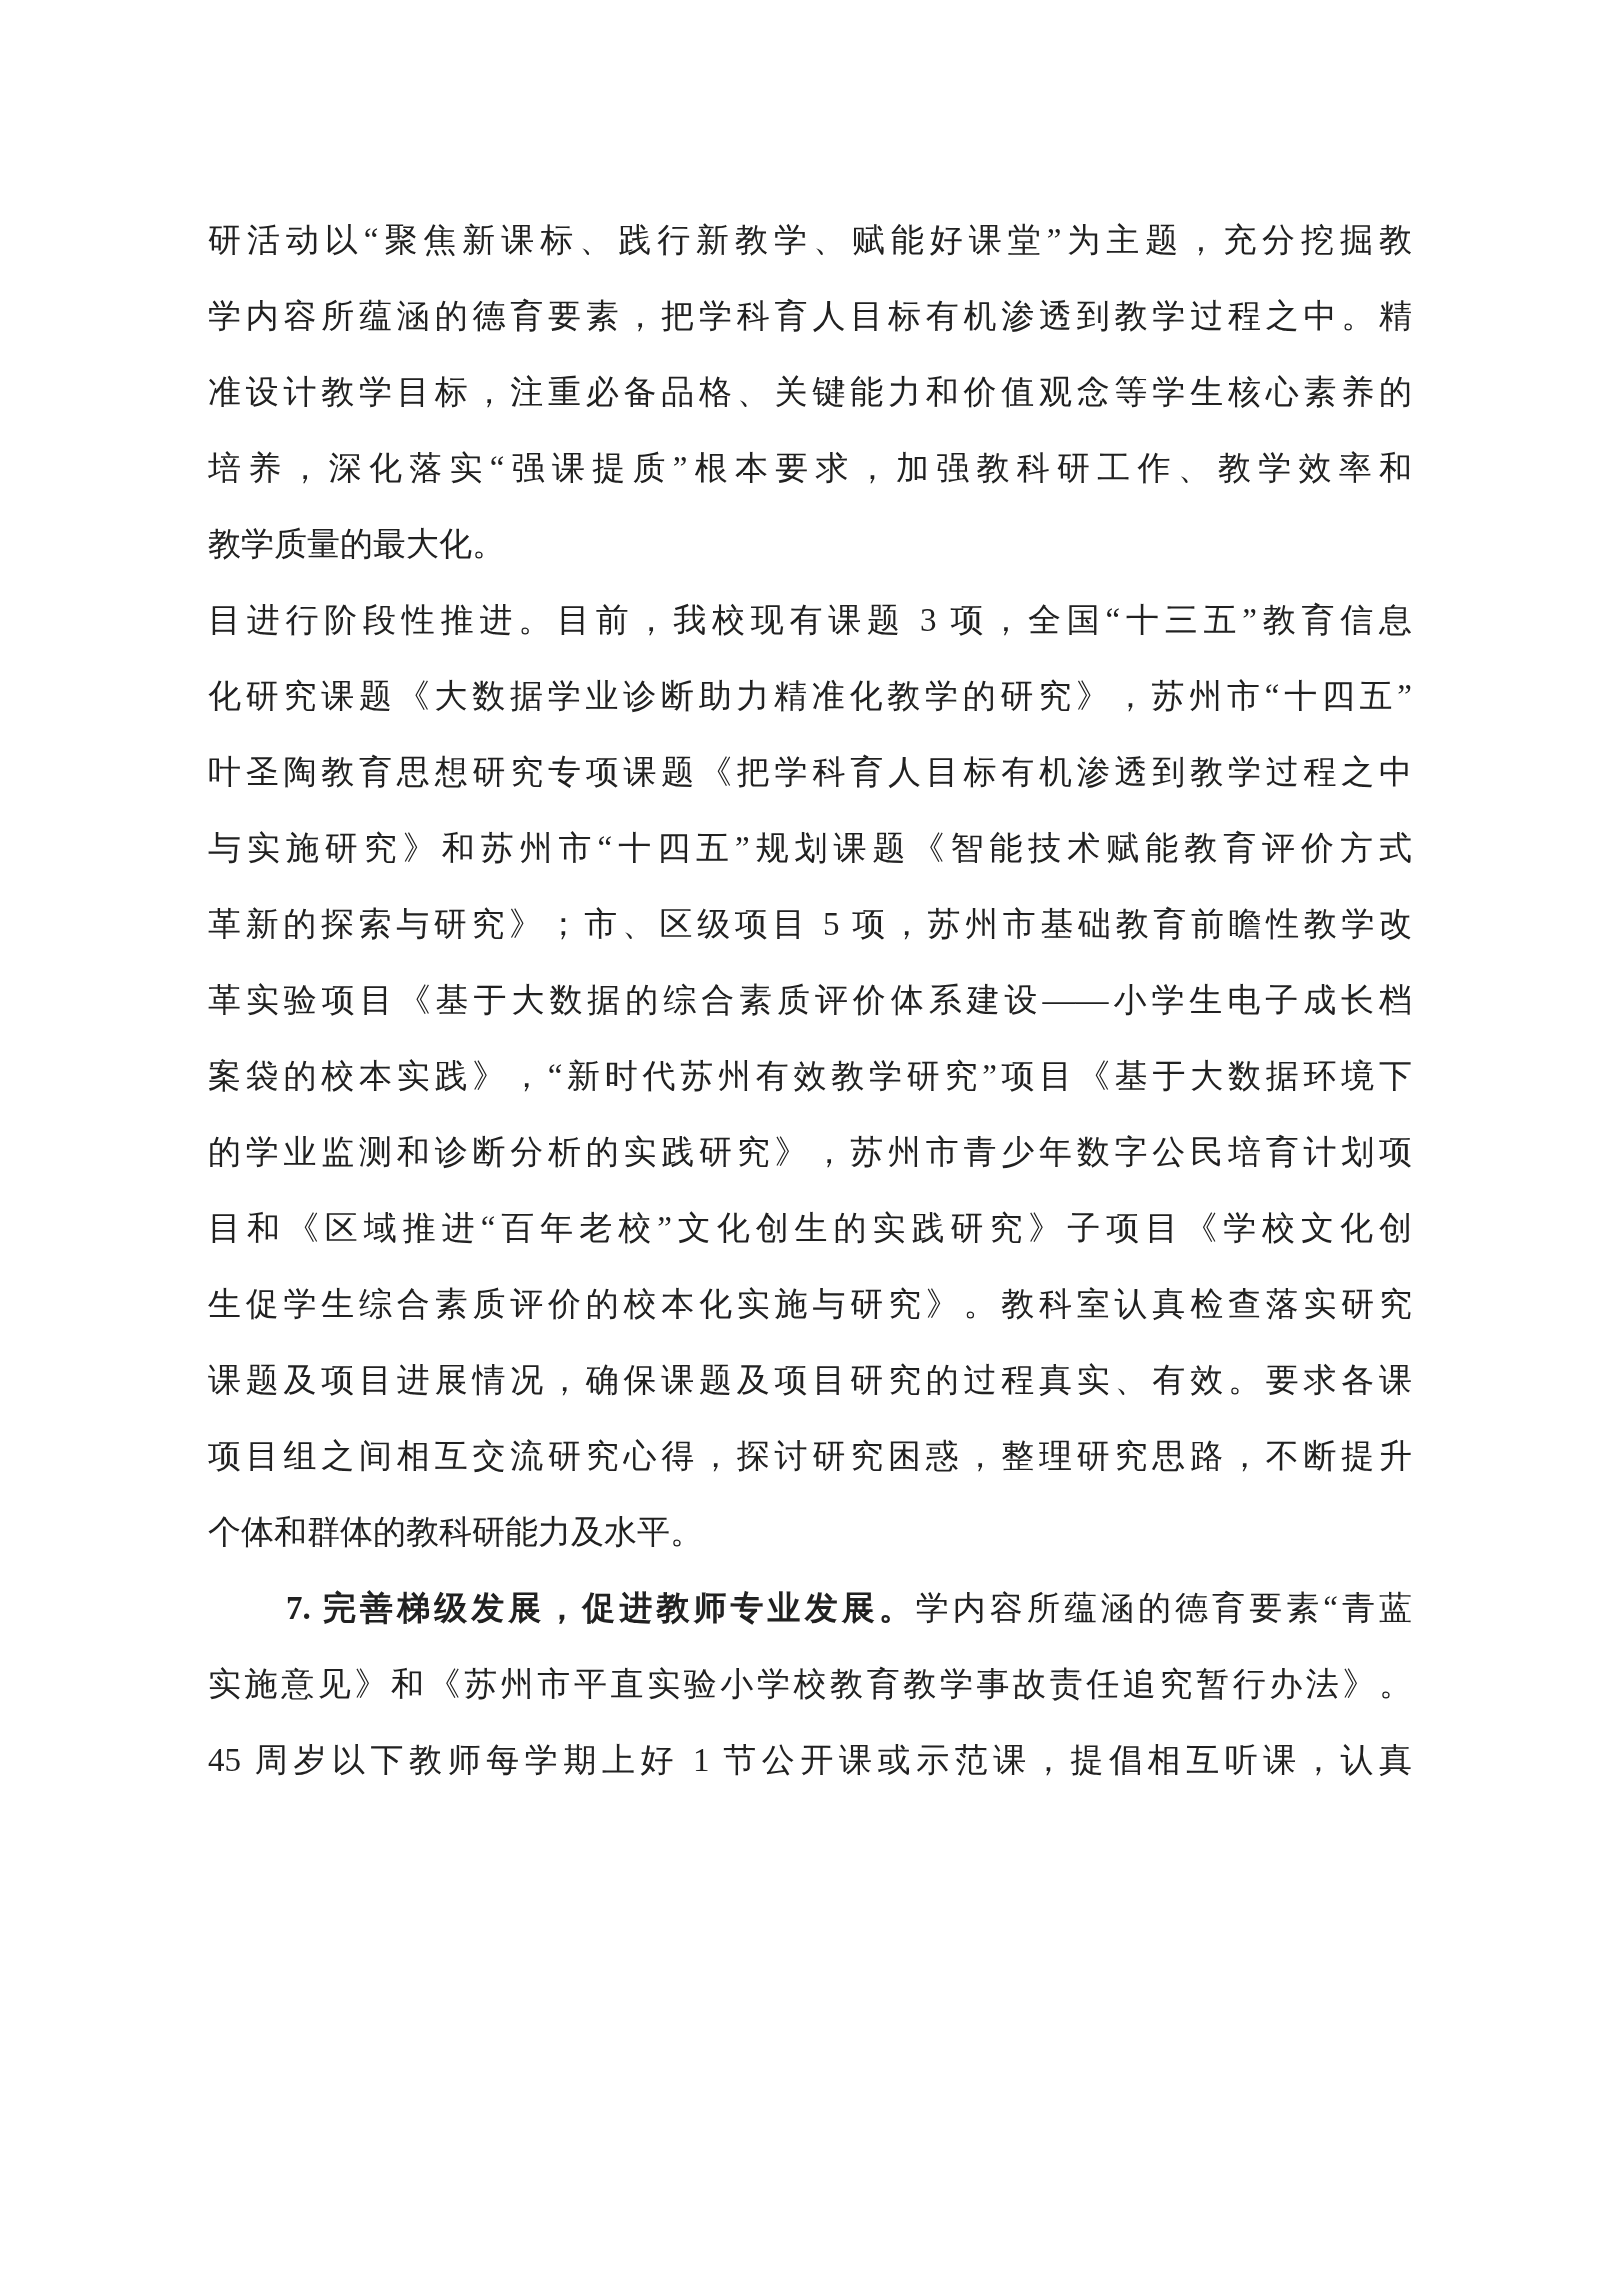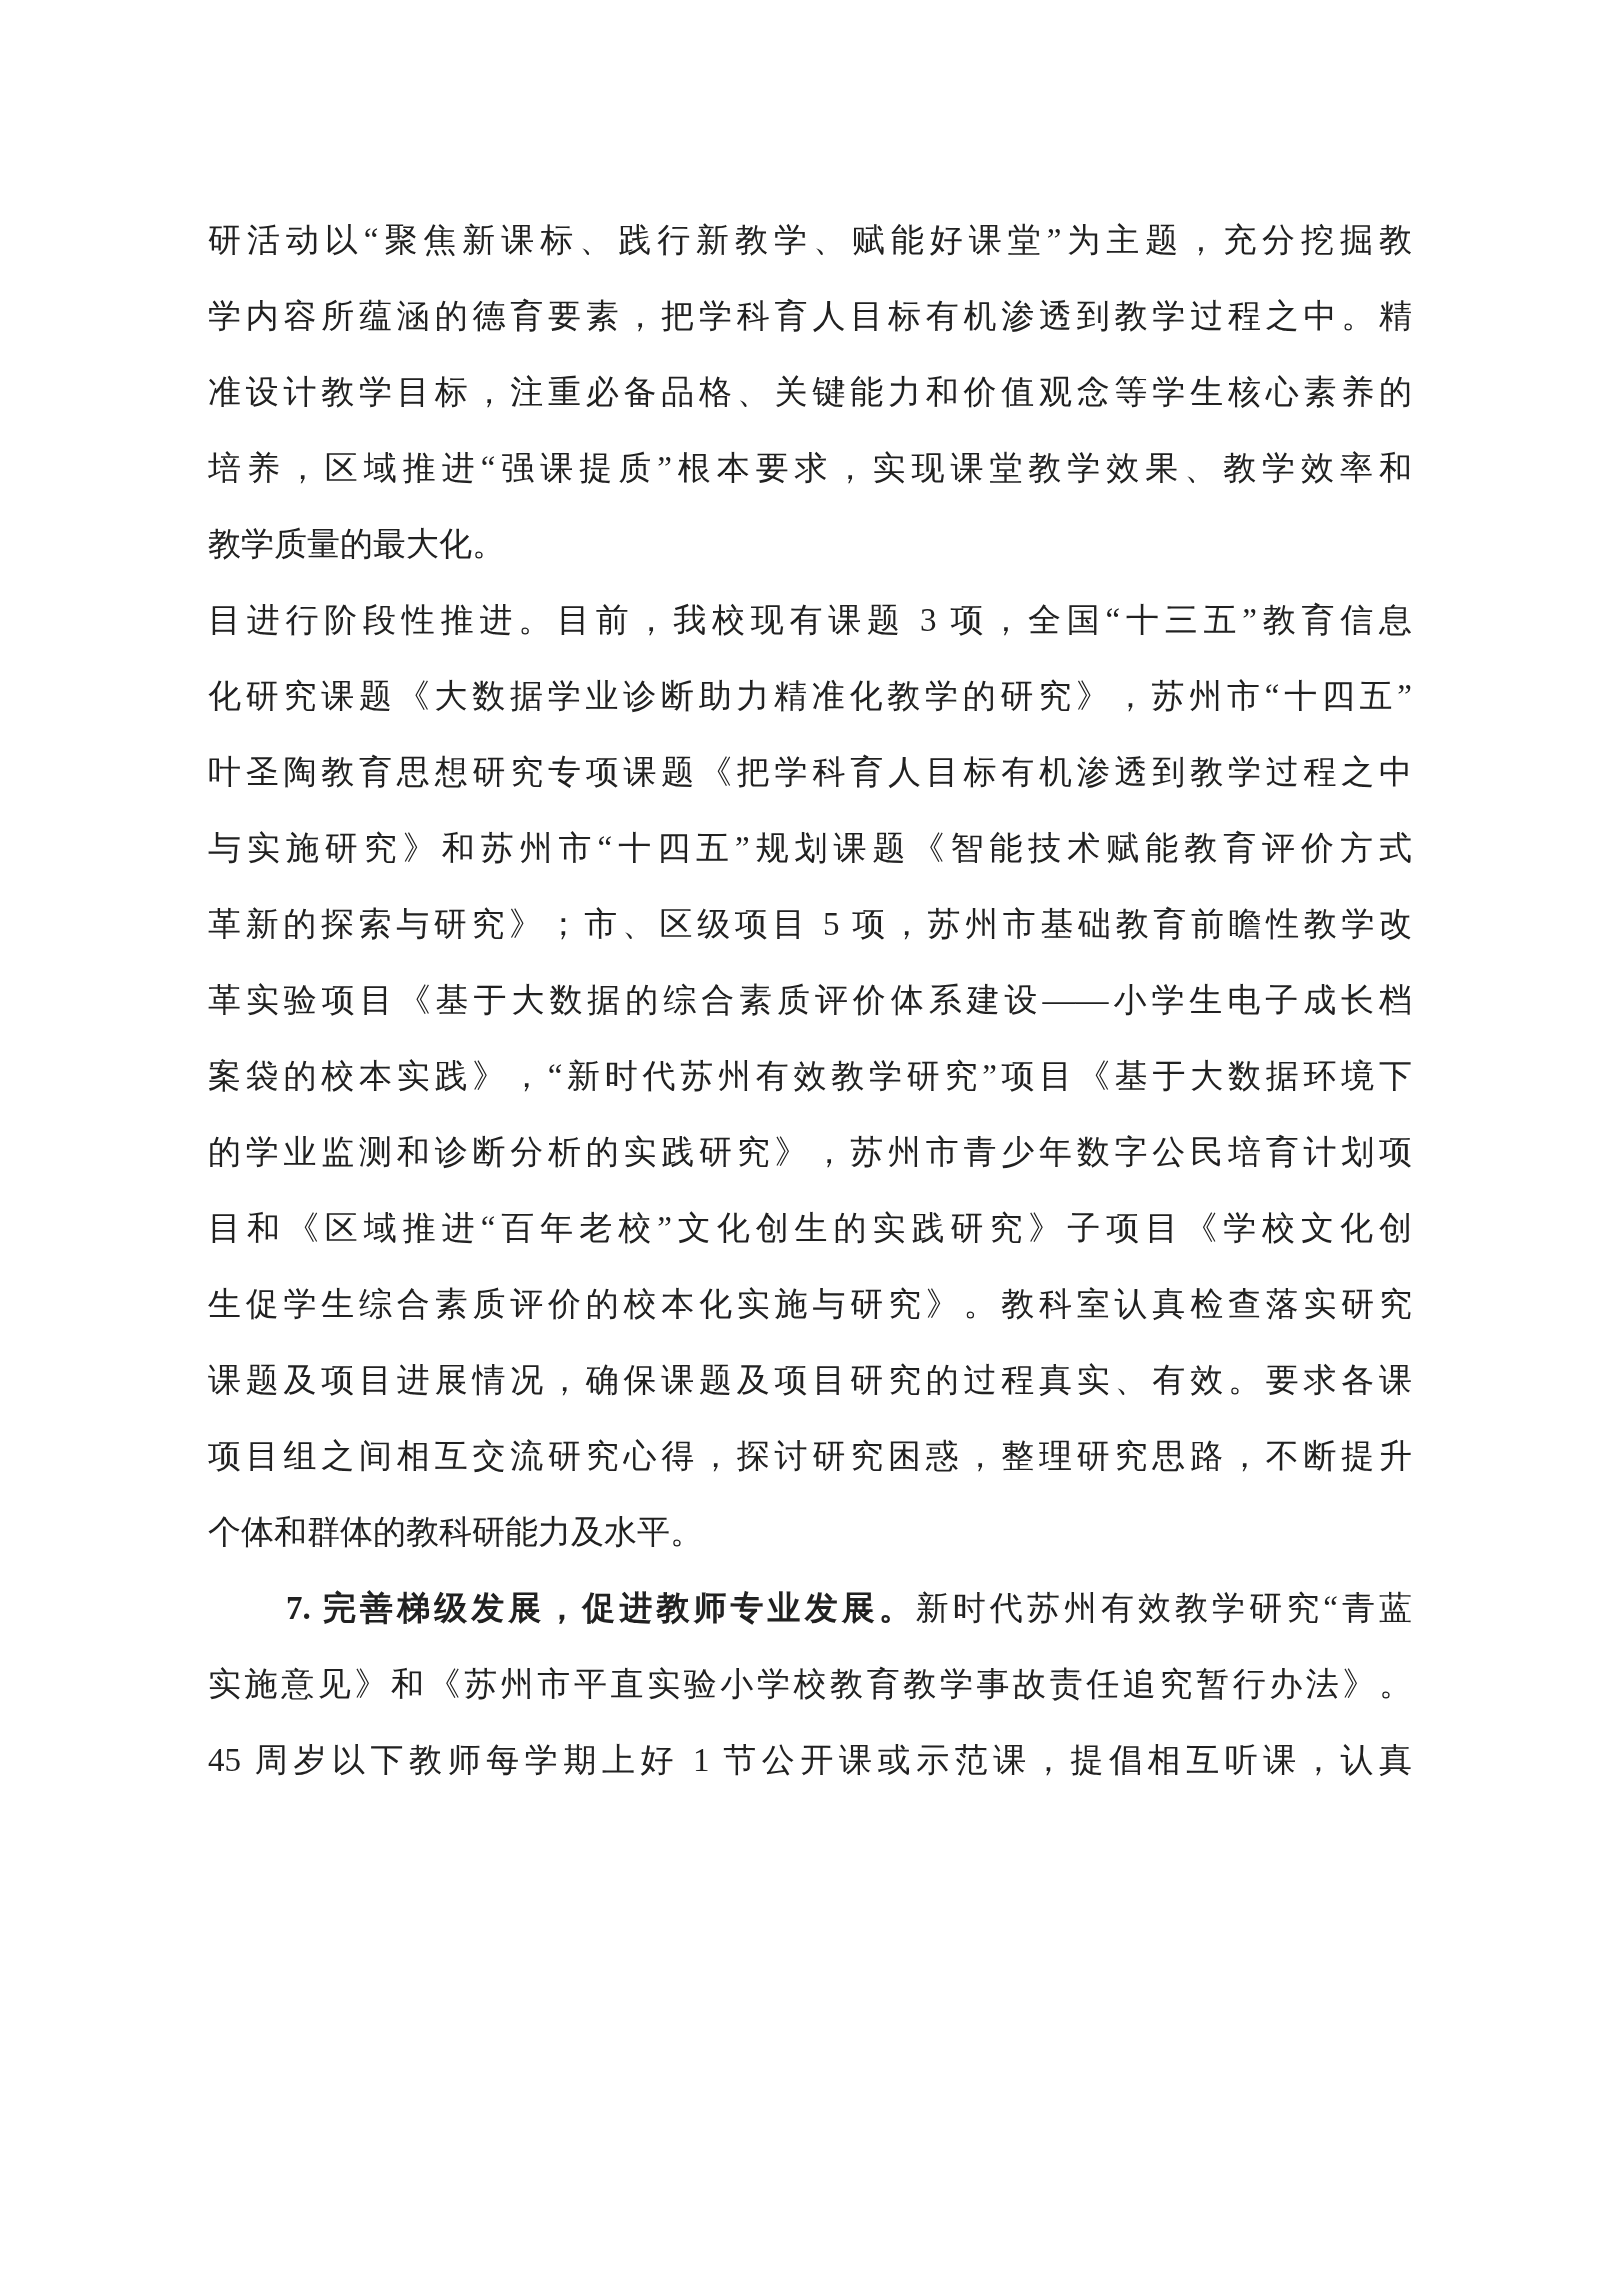--- a/index.html
+++ b/index.html
@@ -45,33 +45,33 @@
   }
 </style>
 </head>
 <body>
 
 <div class="page" style="background: rgb(255, 255, 255); color: rgb(33, 33, 33);">
   <div class="text-body">
       <div class="line justify"><span class="seg">研活动以“聚焦新课标、践行新教学、赋能好课堂”为主题，充分挖掘教</span></div>
       <div class="line justify"><span class="seg">学内容所蕴涵的德育要素，把学科育人目标有机渗透到教学过程之中。精</span></div>
       <div class="line justify"><span class="seg">准设计教学目标，注重必备品格、关键能力和价值观念等学生核心素养的</span></div>
-      <div class="line justify"><span class="seg">培养，区域推进“强课提质”根本要求，实现课堂教学效果、教学效率和</span></div>
+      <div class="line justify"><span class="seg">培养，深化落实“强课提质”根本要求，加强教科研工作、教学效率和</span></div>
       <div class="line plain"><span class="seg">教学质量的最大化。</span></div>
       <div class="line justify"><span class="seg">目进行阶段性推进。目前，我校现有课题 3 项，全国“十三五”教育信息</span></div>
       <div class="line justify"><span class="seg">化研究课题《大数据学业诊断助力精准化教学的研究》，苏州市“十四五”</span></div>
       <div class="line justify"><span class="seg">叶圣陶教育思想研究专项课题《把学科育人目标有机渗透到教学过程之中</span></div>
       <div class="line justify"><span class="seg">与实施研究》和苏州市“十四五”规划课题《智能技术赋能教育评价方式</span></div>
       <div class="line justify"><span class="seg">革新的探索与研究》；市、区级项目 5 项，苏州市基础教育前瞻性教学改</span></div>
       <div class="line justify"><span class="seg">革实验项目《基于大数据的综合素质评价体系建设——小学生电子成长档</span></div>
       <div class="line justify"><span class="seg">案袋的校本实践》，“新时代苏州有效教学研究”项目《基于大数据环境下</span></div>
       <div class="line justify"><span class="seg">的学业监测和诊断分析的实践研究》，苏州市青少年数字公民培育计划项</span></div>
       <div class="line justify"><span class="seg">目和《区域推进“百年老校”文化创生的实践研究》子项目《学校文化创</span></div>
       <div class="line justify"><span class="seg">生促学生综合素质评价的校本化实施与研究》。教科室认真检查落实研究</span></div>
       <div class="line justify"><span class="seg">课题及项目进展情况，确保课题及项目研究的过程真实、有效。要求各课</span></div>
       <div class="line justify"><span class="seg">项目组之间相互交流研究心得，探讨研究困惑，整理研究思路，不断提升</span></div>
       <div class="line plain"><span class="seg">个体和群体的教科研能力及水平。</span></div>
-      <div class="line justify indent"><span class="seg bold">7. 完善梯级发展，促进教师专业发展。</span><span class="seg">新时代苏州有效教学研究“青蓝</span></div>
+      <div class="line justify indent"><span class="seg bold">7. 完善梯级发展，促进教师专业发展。</span><span class="seg">学内容所蕴涵的德育要素“青蓝</span></div>
       <div class="line justify"><span class="seg">实施意见》和《苏州市平直实验小学校教育教学事故责任追究暂行办法》。</span></div>
       <div class="line justify"><span class="seg">45 周岁以下教师每学期上好 1 节公开课或示范课，提倡相互听课，认真</span></div>
     </div>
 </div>
 
 
 </body></html>

